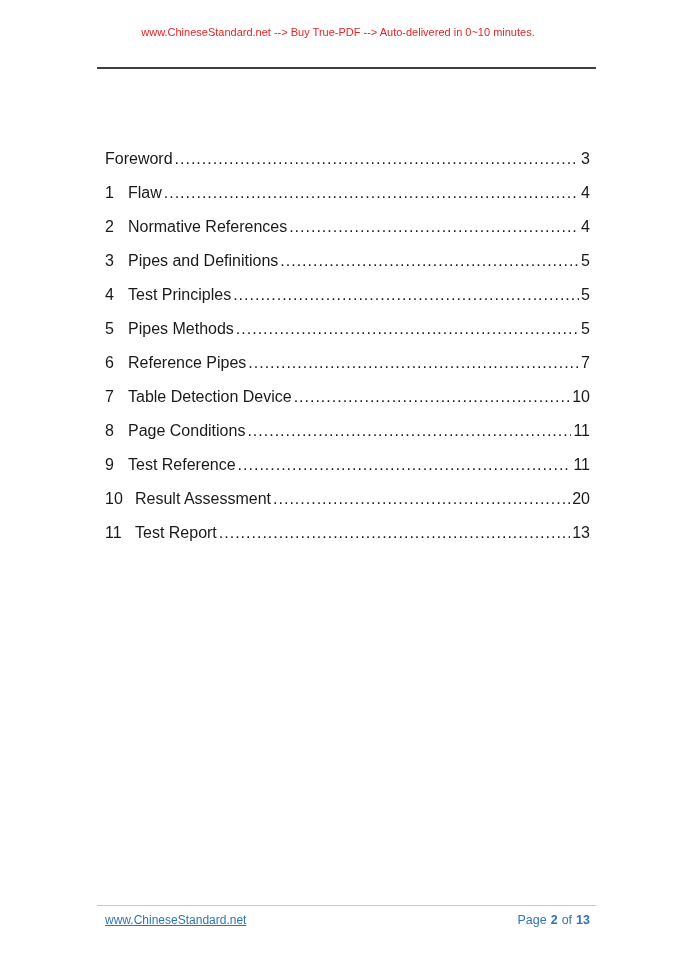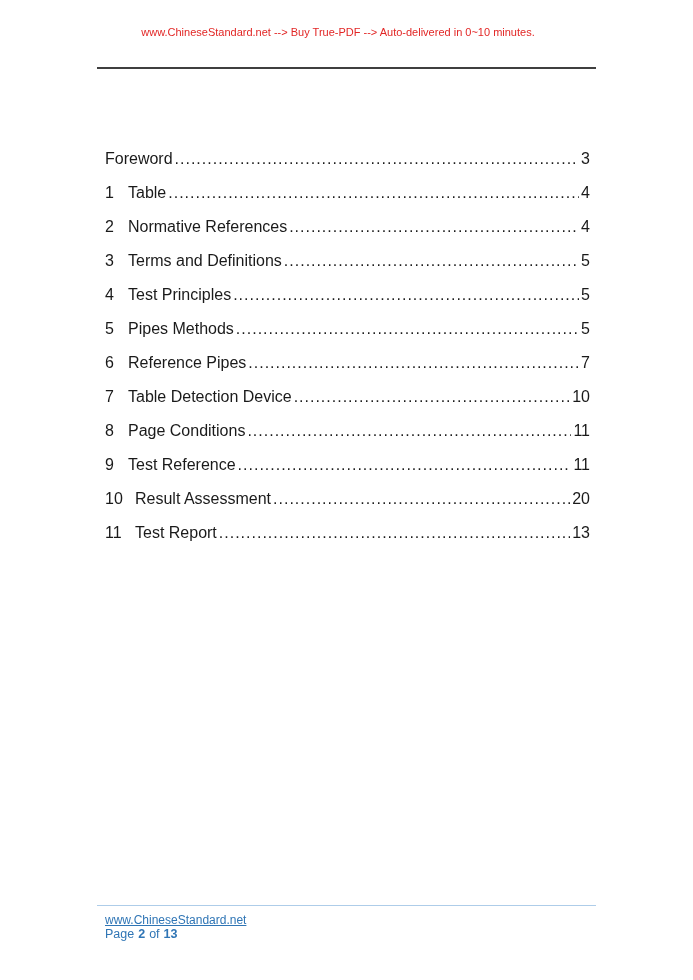--- a/index.html
+++ b/index.html
@@ -78,21 +78,20 @@
   }
   .footer {
     position: absolute;
     top: 913px; left: 105px;
     width: 485px;
     display: flex;
     justify-content: space-between;
     align-items: baseline;
     font-size: 12px;
     color: #2f75b5;
-    flex-direction: column;
   }
   .site-link { color: #2f75b5; text-decoration: underline; cursor: pointer; }
   .page-indicator { display: flex; gap: 4px; font-size: 12.5px; color: #2f75b5; }
   .page-indicator .b { font-weight: bold; }
 </style>
 </head>
 <body>
 
 <div class="page">
   <div class="banner">www.ChineseStandard.net --&gt; Buy True-PDF --&gt; Auto-delivered in 0~10 minutes.</div>
@@ -101,35 +100,35 @@
   <div class="toc" id="toc">
   <div class="toc-row">
 
     <span class="toc-label">Foreword</span>
     <span class="toc-dots"></span>
     <span class="toc-page">3</span>
   </div>
 
   <div class="toc-row">
     <span class="toc-num">1</span>
-    <span class="toc-label">Table</span>
+    <span class="toc-label">Flaw</span>
     <span class="toc-dots"></span>
     <span class="toc-page">4</span>
   </div>
 
   <div class="toc-row">
     <span class="toc-num">2</span>
     <span class="toc-label">Normative References</span>
     <span class="toc-dots"></span>
     <span class="toc-page">4</span>
   </div>
 
   <div class="toc-row">
     <span class="toc-num">3</span>
-    <span class="toc-label">Terms and Definitions</span>
+    <span class="toc-label">Pipes and Definitions</span>
     <span class="toc-dots"></span>
     <span class="toc-page">5</span>
   </div>
 
   <div class="toc-row">
     <span class="toc-num">4</span>
     <span class="toc-label">Test Principles</span>
     <span class="toc-dots"></span>
     <span class="toc-page">5</span>
   </div>

